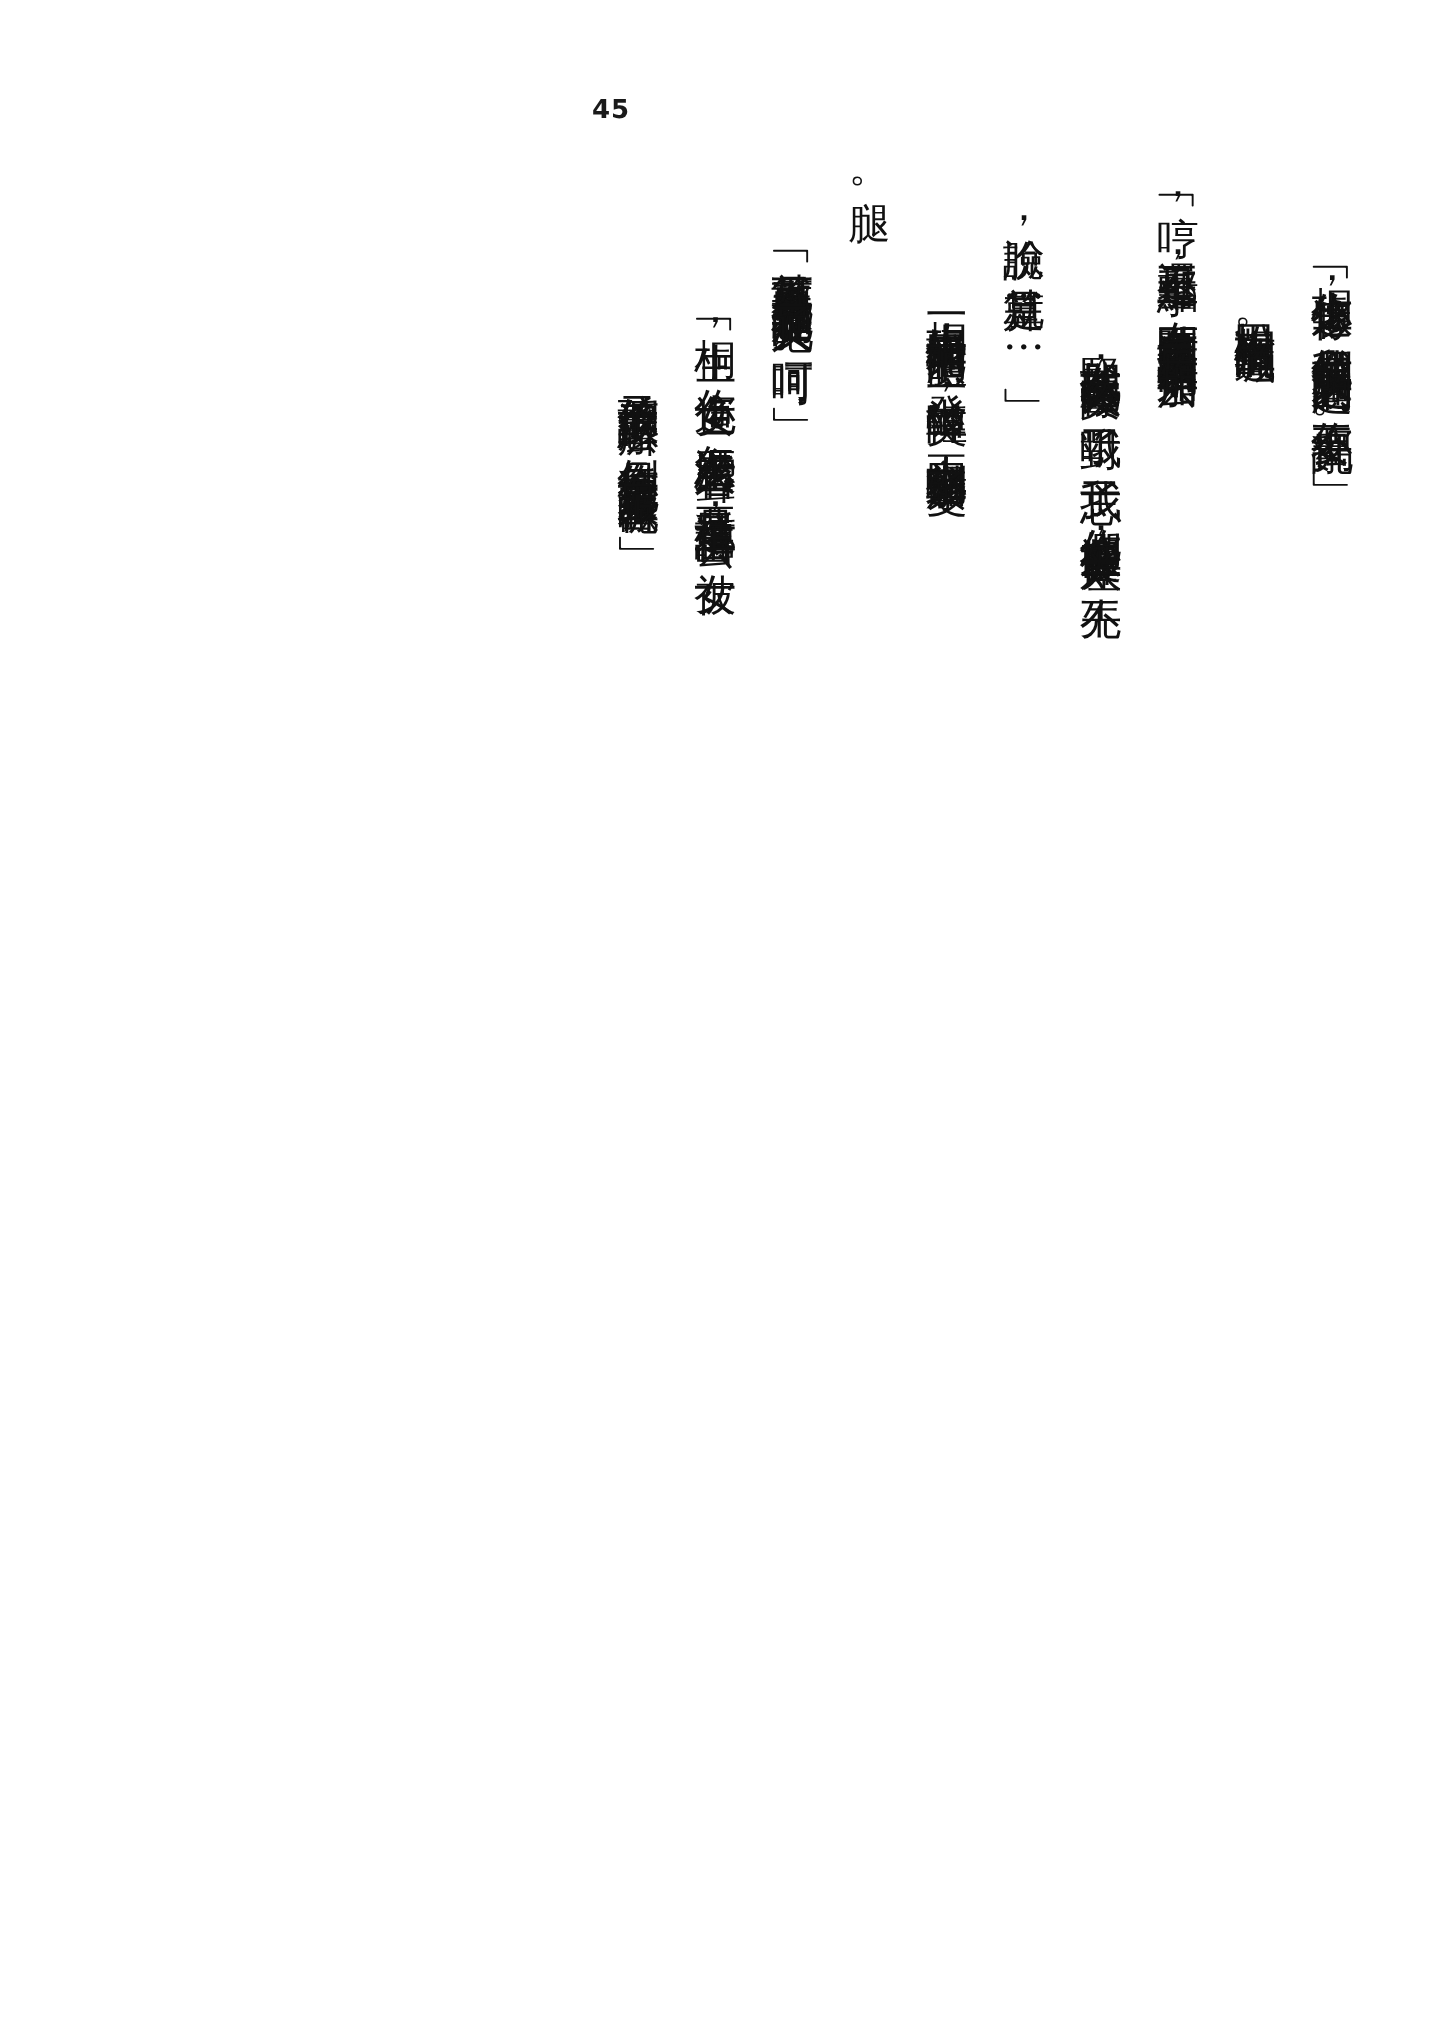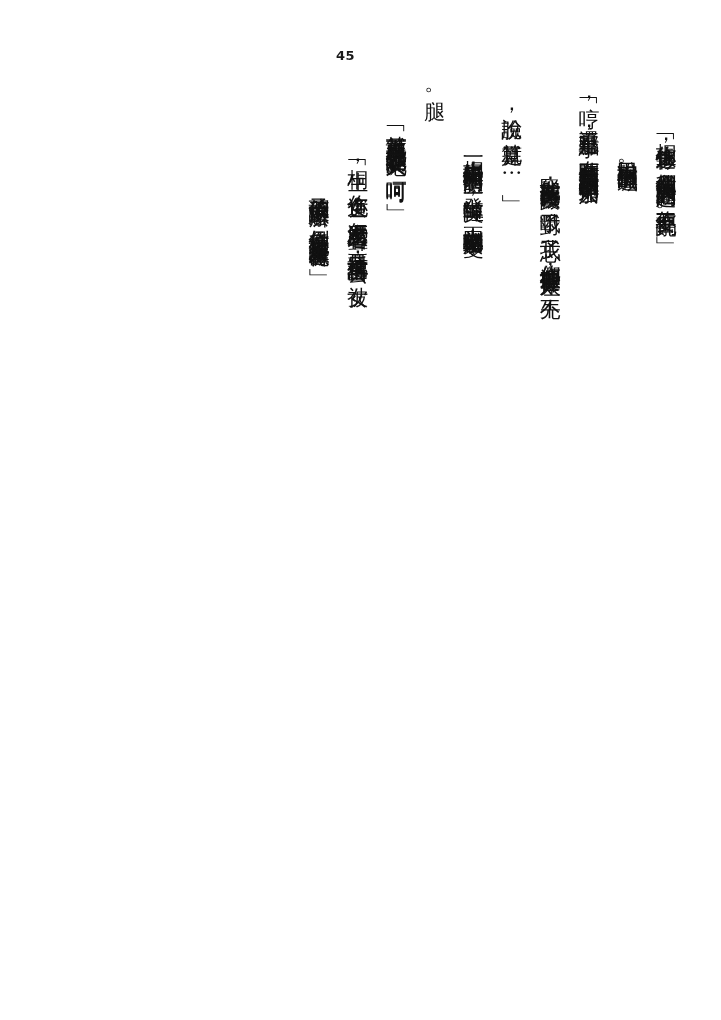--- a/index.html
+++ b/index.html
@@ -27,21 +27,20 @@
     position: absolute;
     top: 48px;
     left: 0;
     width: 611px;
     text-align: center;
     font-size: 13px;
     font-weight: bold;
     letter-spacing: 0.5px;
     color: #1a1a1a;
     font-family: "DejaVu Sans", "Liberation Sans", sans-serif;
-    margin-left: 40px;
   }
 
   
   #body-text {
     position: absolute;
     top: 84px;
     left: 36px;
     width: 649px;
     height: 880px;
     display: flex;

